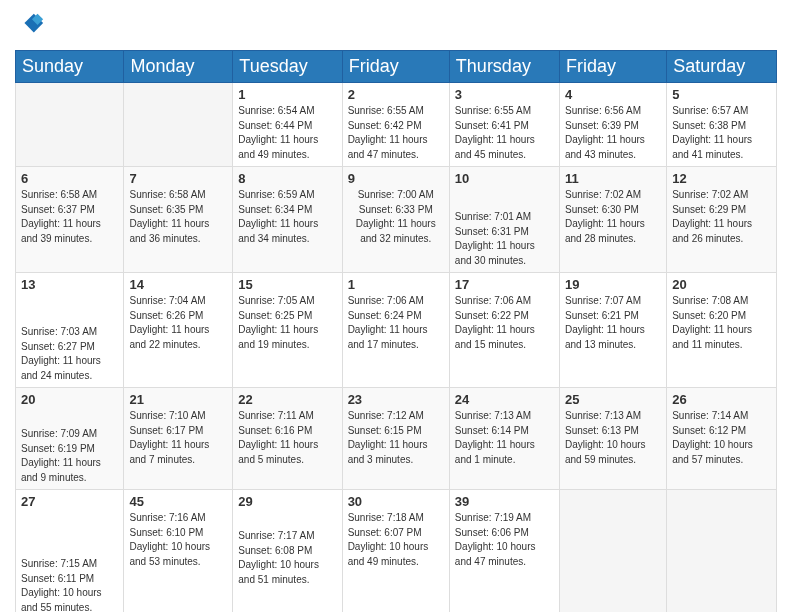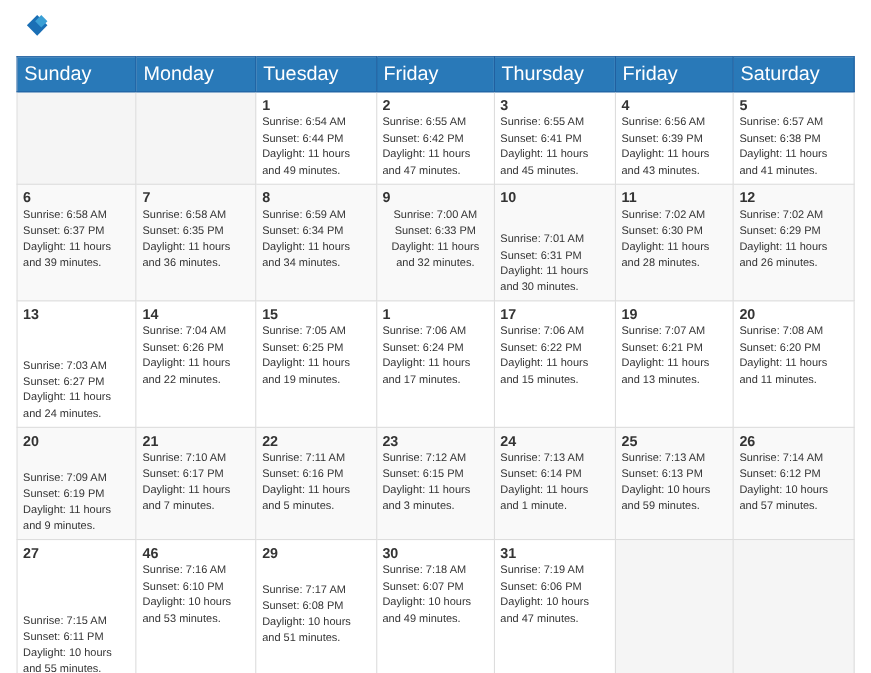--- a/index.html
+++ b/index.html
@@ -290,39 +290,39 @@
           </td>
         </tr>
         <tr>
           <td>
             <span class="day-num">27</span>
             <div class="day-info" style="white-space: pre-wrap; margin-top: 48px;">Sunrise: 7:15 AM
 Sunset: 6:11 PM
 Daylight: 10 hours and 55 minutes.</div>
           </td>
           <td>
-            <span class="day-num">46</span>
+            <span class="day-num">45</span>
             <div class="day-info" style="white-space: pre-wrap;">Sunrise: 7:16 AM
 Sunset: 6:10 PM
 Daylight: 10 hours and 53 minutes.</div>
           </td>
           <td>
             <span class="day-num">29</span>
             <div class="day-info" style="white-space: pre-wrap; margin-top: 20px;">Sunrise: 7:17 AM
 Sunset: 6:08 PM
 Daylight: 10 hours and 51 minutes.</div>
           </td>
           <td>
             <span class="day-num">30</span>
             <div class="day-info" style="white-space: pre-wrap;">Sunrise: 7:18 AM
 Sunset: 6:07 PM
 Daylight: 10 hours and 49 minutes.</div>
           </td>
           <td>
-            <span class="day-num">31</span>
+            <span class="day-num">39</span>
             <div class="day-info" style="white-space: pre-wrap;">Sunrise: 7:19 AM
 Sunset: 6:06 PM
 Daylight: 10 hours and 47 minutes.</div>
           </td>
           <td class="empty"></td>
           <td class="empty"></td>
         </tr>
       </tbody>
   </table>
 </div>

